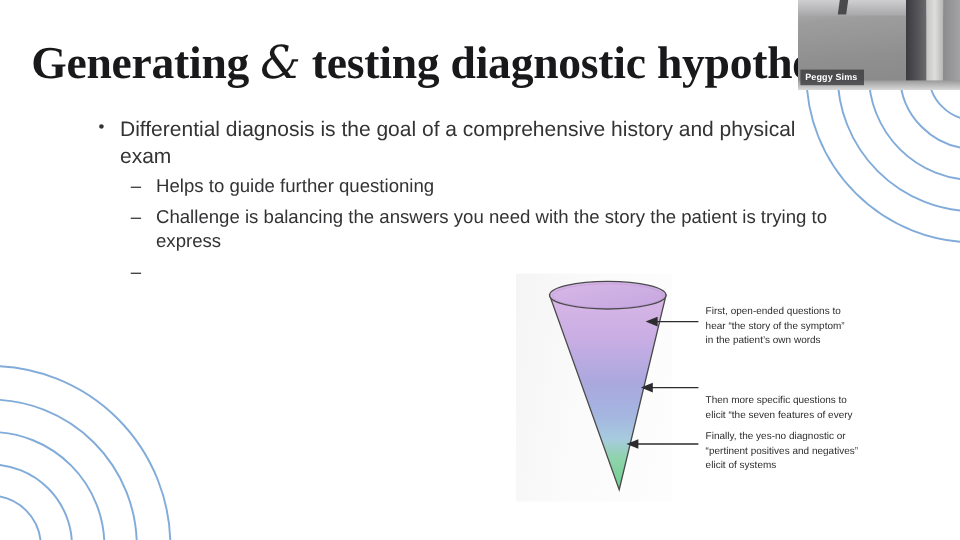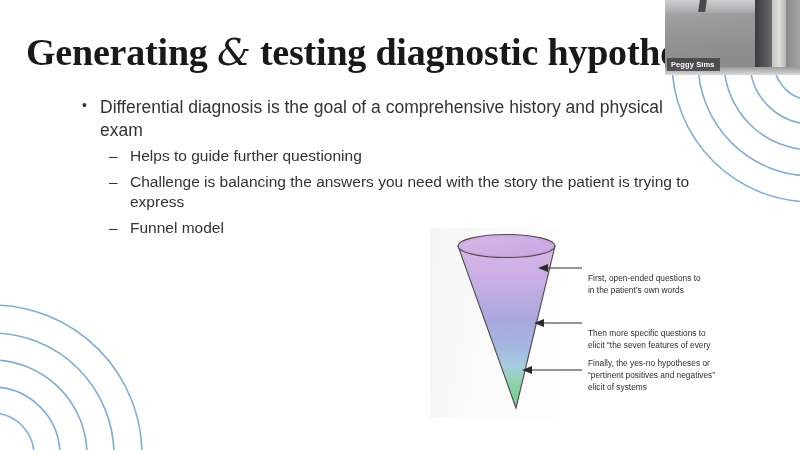--- a/index.html
+++ b/index.html
@@ -119,21 +119,21 @@
   }
   .callout {
     position: absolute;
     font-family: "Liberation Sans", sans-serif;
     font-size: 8.3px;
     line-height: 1.42;
     color: #2c2c2e;
     width: 160px;
     letter-spacing: 0.02px;
   }
-  .callout.c1 { left: 158px; top: 45px; }
+  .callout.c1 { left: 158px; top: 26px; }
   .callout.c2 { left: 158px; top: 100px; }
   .callout.c3 { left: 158px; top: 130px; }
 
   
   .webcam {
     position: absolute;
     left: 665px;
     top: 0;
     width: 147px;
     height: 75px;
@@ -233,21 +233,20 @@
       <div class="l2">
         <span class="mk">–</span>
         <span>Helps to guide further questioning</span>
       </div>
       <div class="l2">
         <span class="mk">–</span>
         <span>Challenge is balancing the answers you need with the story the patient is trying to express</span>
       </div>
       <div class="l2">
         <span class="mk">–</span>
-        <span>Funnel model</span>
       </div>
     </div>
 
   </div>
 
   <div class="figure">
     <div class="fig-bg"></div>
 
     <svg class="cone-svg" width="350" height="196" viewBox="0 0 350 196" aria-hidden="true">
       <defs>
@@ -279,30 +278,31 @@
       </g>
       <g fill="#2c2c2e">
         <polygon points="108,40 118,36 118,44"></polygon>
         <polygon points="104,95 114,91 114,99"></polygon>
         <polygon points="92,142 102,138 102,146"></polygon>
       </g>
     </svg>
 
     <div class="callout c1">
       <div>First, open-ended questions to</div>
+      <div>hear “the story of the symptom”</div>
       <div>in the patient’s own words</div>
     </div>
 
     <div class="callout c2">
       <div>Then more specific questions to</div>
       <div>elicit “the seven features of every</div>
     </div>
 
     <div class="callout c3">
-      <div>Finally, the yes-no hypotheses or</div>
+      <div>Finally, the yes-no diagnostic or</div>
       <div>“pertinent positives and negatives”</div>
       <div>elicit of systems</div>
     </div>
   </div>
 
   <div class="webcam">
     <div class="wc-wall"></div>
     <div class="wc-ceiling"></div>
     <div class="wc-beam"></div>
     <div class="wc-dark-strip"></div>

